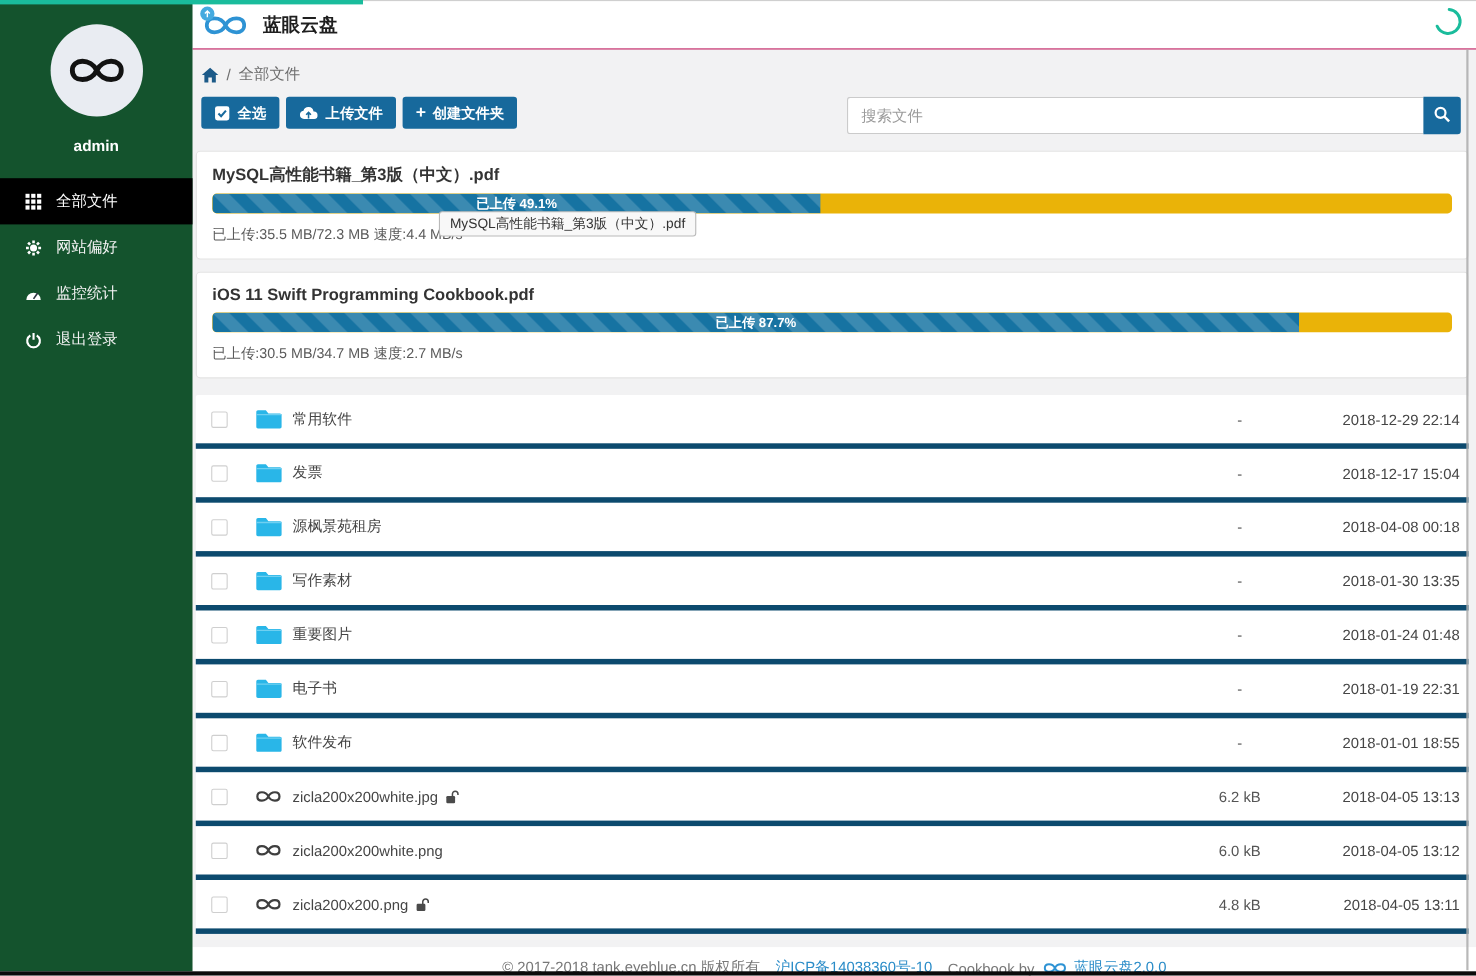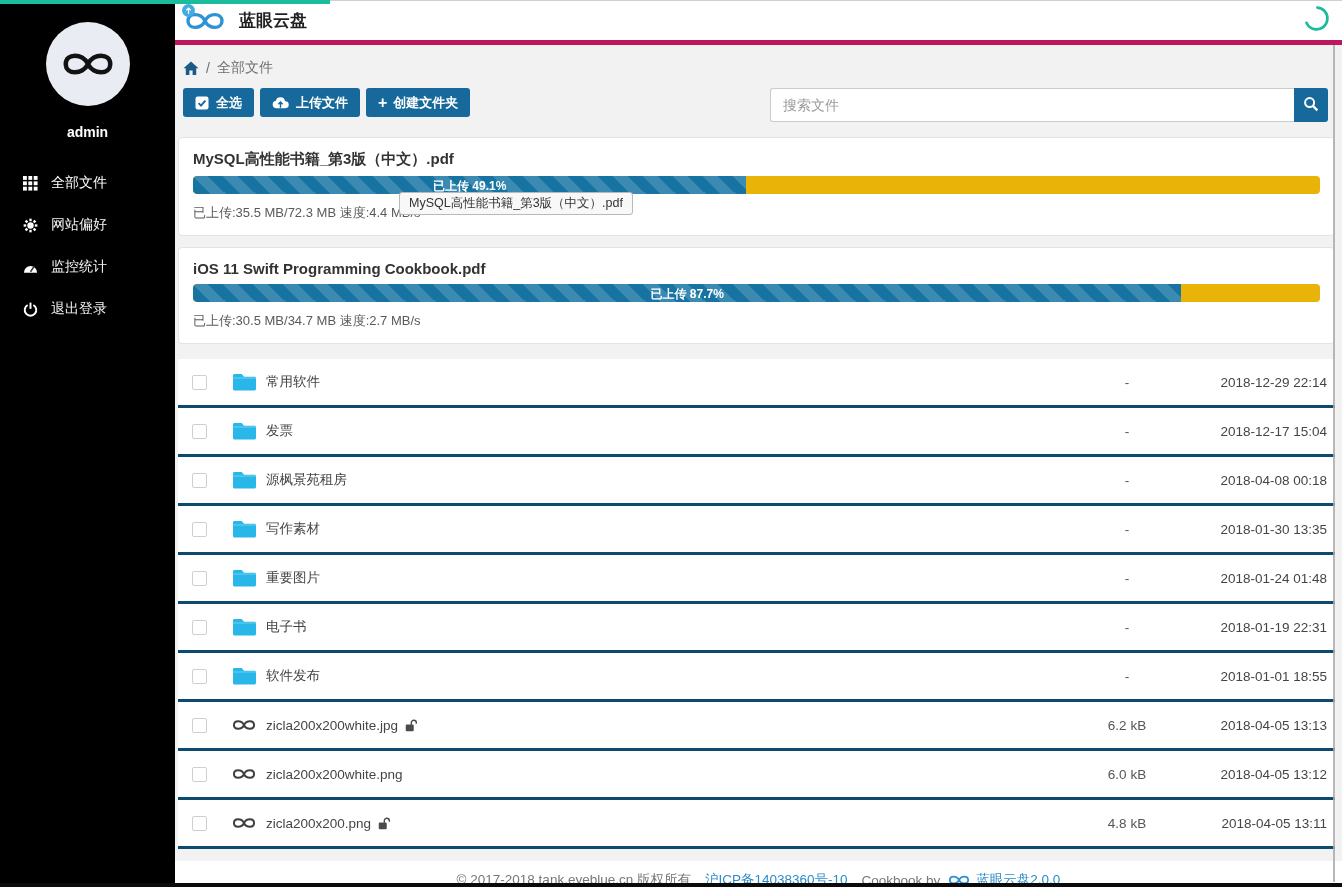--- a/index.html
+++ b/index.html
@@ -5,33 +5,33 @@
   * { margin:0; padding:0; box-sizing:border-box; }
   html,body { width:1342px; height:887px; }
   body { font-family:"Liberation Sans","DejaVu Sans",sans-serif; background:#f2f2f3; overflow:hidden; }
   .screen { position:relative; width:1342px; height:887px; background:#f2f2f3; }
 
   
   .pace-bar { position:absolute; left:0; top:0; width:330px; height:4px; background:#1abc9c; z-index:50; }
   .top-hairline { position:absolute; left:0; top:0; width:1342px; height:1px; background:#cfcfcf; z-index:40; }
 
   
-  .sidebar { position:absolute; left:0; top:0; width:175px; height:883px; background:#000000; z-index:10; }
+  .sidebar { position:absolute; left:0; top:0; width:175px; height:883px; background:#14532d; z-index:10; }
   .avatar-wrap { display:flex; justify-content:center; margin-top:22px; }
   .avatar { width:84px; height:84px; border-radius:50%; background:#e9ecf2; display:flex; align-items:center; justify-content:center; color:#121212; }
   .avatar svg { width:58px; height:34px; }
   .username { text-align:center; color:#fff; font-weight:bold; font-size:14px; margin-top:18px; }
   .nav { margin-top:22px; }
   .nav-item { height:42px; display:flex; align-items:center; padding-left:22px; color:#f2f2f2; font-size:14px; cursor:pointer; }
   .nav-item.active { background:#000; color:#fff; }
   .nav-ico { width:16px; height:16px; margin-right:13px; display:inline-flex; align-items:center; justify-content:center; }
   .nav-ico svg { width:15px; height:15px; }
 
   
-  .header { position:absolute; left:175px; top:0; width:1167px; height:45px; background:#fff; border-bottom:5px solid #be185d; display:flex; align-items:center; justify-content:space-between; padding:0 12px 0 8px; z-index:5; }
+  .header { position:absolute; left:175px; top:0; width:1167px; height:45px; background:#fff; border-bottom:1px solid #be185d; display:flex; align-items:center; justify-content:space-between; padding:0 12px 0 8px; z-index:5; }
   .brand { display:flex; align-items:center; }
   .brand-logo { width:46px; height:30px; position:relative; color:#2e93d4; }
   .brand-logo svg.inf { width:44px; height:26px; position:absolute; left:0; top:3px; }
   .badge-cloud { position:absolute; left:-1px; top:-1px; width:13px; height:13px; border-radius:50%; background:#45aadf; display:flex; align-items:center; justify-content:center; }
   .brand-title { font-size:17px; font-weight:bold; color:#1f1f1f; margin-left:10px; }
   .spinner svg { width:27px; height:27px; }
 
   
   .content { position:absolute; left:175px; top:45px; width:1167px; height:838px; background:#f2f2f3; }
   .breadcrumb { margin:14px 0 0 8px; display:flex; align-items:center; font-size:14px; color:#6e6e6e; }
@@ -54,21 +54,21 @@
   .bar-track { margin-top:7px; height:18px; background:#eab308; border-radius:4px; overflow:hidden; }
   .bar-fill { height:18px; border-radius:4px 0 0 4px; background-color:#1673a2;
     background-image:linear-gradient(45deg,rgba(255,255,255,.16) 25%,transparent 25%,transparent 50%,rgba(255,255,255,.16) 50%,rgba(255,255,255,.16) 75%,transparent 75%,transparent);
     background-size:30px 30px; text-align:center; }
   .bar-label { color:#fff; font-size:12px; font-weight:bold; line-height:18px; white-space:nowrap; }
   .upload-status { margin-top:10px; font-size:13px; color:#5a5a5a; }
   .tooltip { position:absolute; left:220px; top:54px; background:#f8f8f8; border:1px solid #b9b9b9; border-radius:3px; padding:2px 9px; font-size:12.5px; color:#333; white-space:nowrap; z-index:20; }
 
   
   .ftable { background:#fff; margin:15px 7px 0 3px; border-radius:2px; }
-  .frow { height:49px; display:flex; align-items:center; padding:0 8px 0 14px; border-bottom:3px solid #0c4a6e; cursor:pointer; }
+  .frow { height:49px; display:flex; align-items:center; padding:0 8px 0 14px; border-bottom:5px solid #0c4a6e; cursor:pointer; }
   .cb { width:15px; height:15px; border:1px solid #cfcfcf; border-radius:2px; background:#fff; flex:0 0 auto; cursor:pointer; }
   .ficon { margin-left:24px; display:inline-flex; flex:0 0 auto; width:26px; justify-content:center; }
   .ficon svg.fold { width:25px; height:20px; }
   .ficon svg.imglogo { width:26px; height:16px; color:#3f3f3f; }
   .fname { margin-left:9px; font-size:13.5px; color:#454545; }
   .lock { margin-left:7px; display:inline-flex; }
   .fsize { margin-left:auto; width:90px; text-align:center; font-size:13.5px; color:#555; flex:0 0 auto; }
   .fdate { width:155px; text-align:right; font-size:13.5px; color:#454545; flex:0 0 auto; }
 
   

